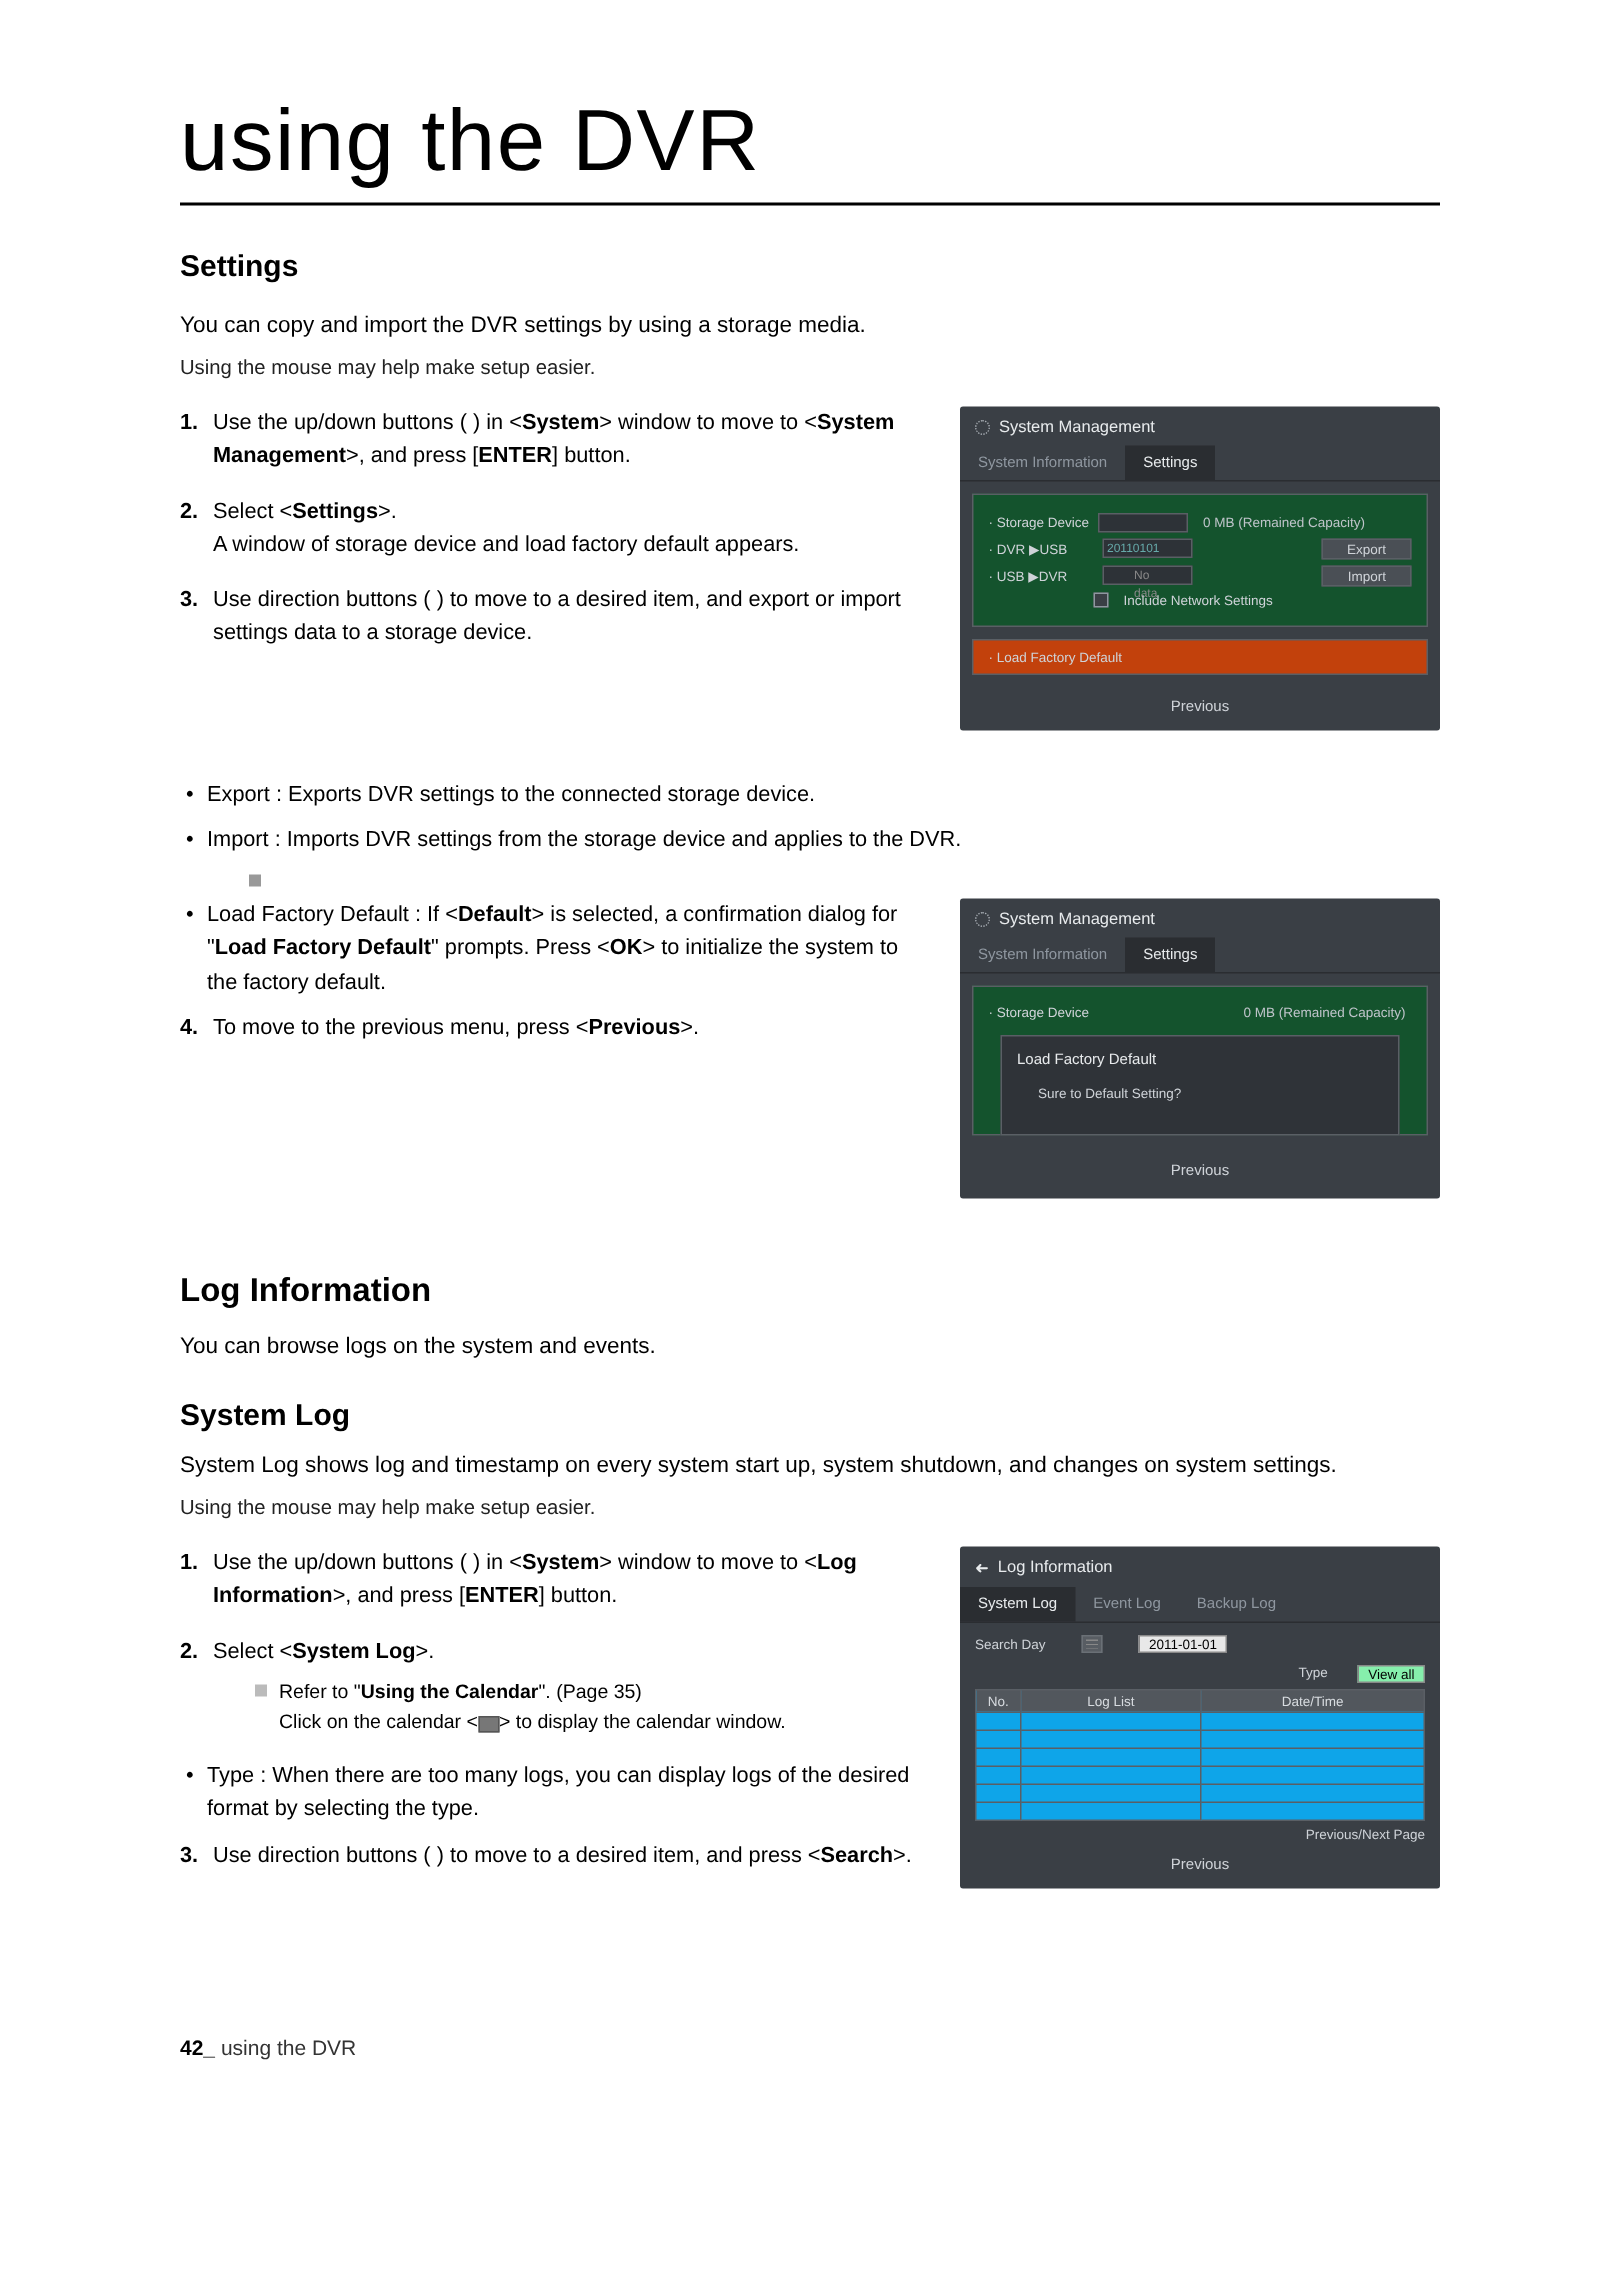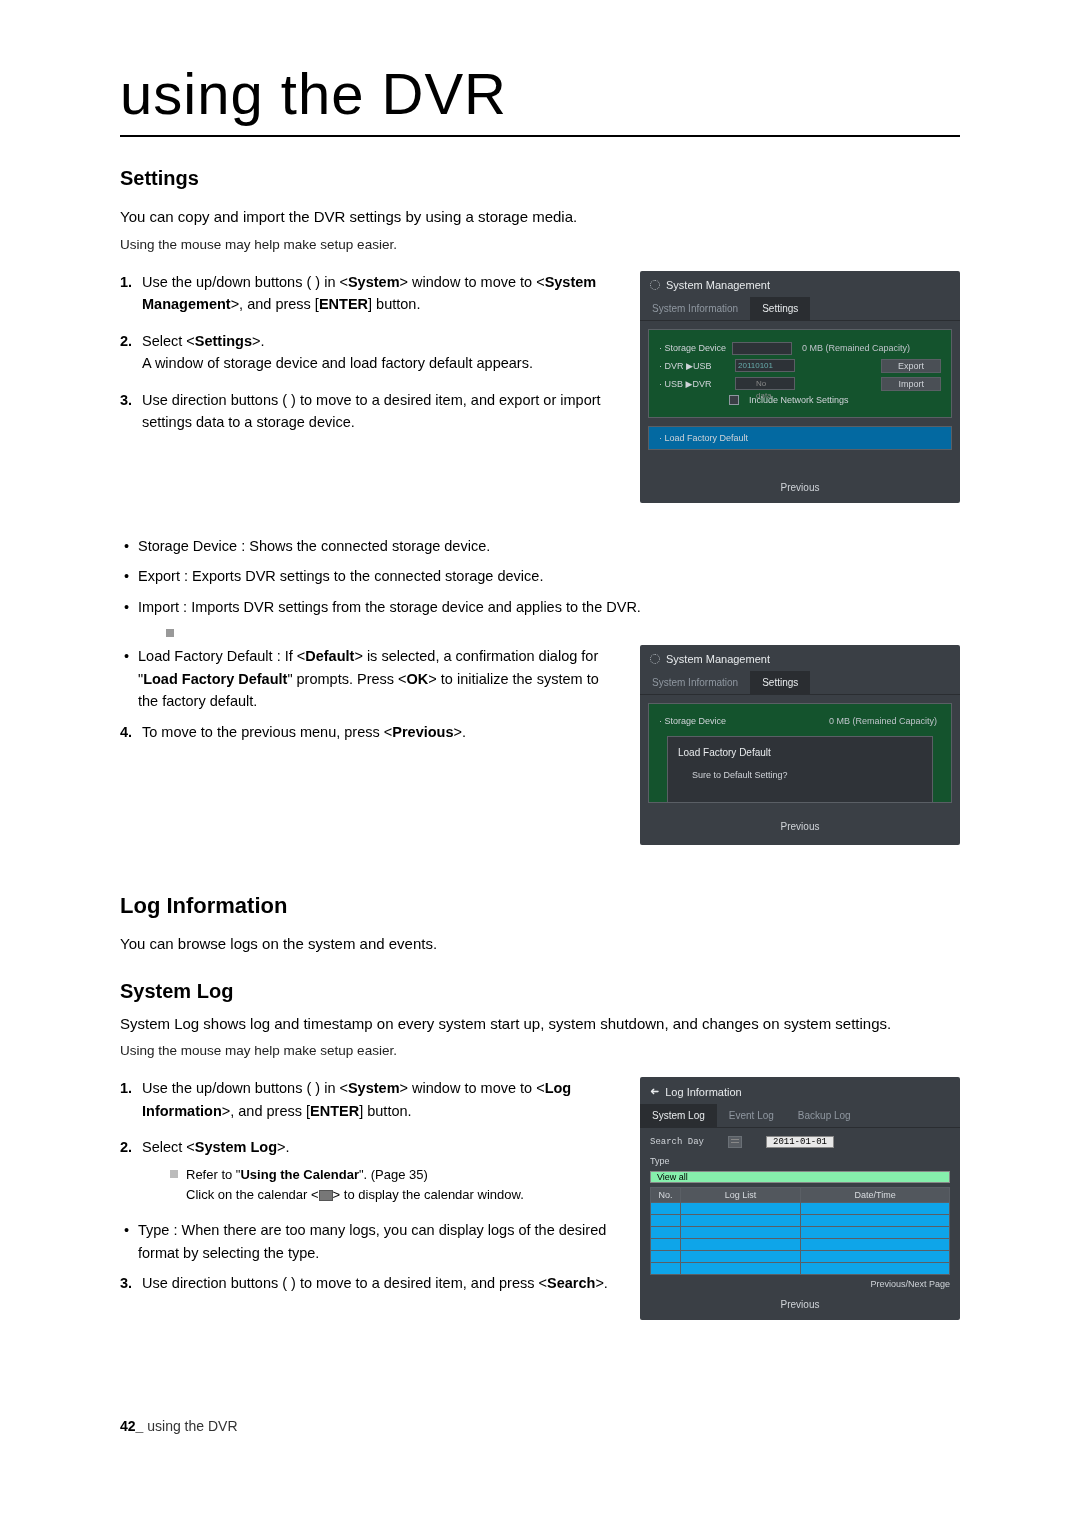--- a/index.html
+++ b/index.html
@@ -28,31 +28,31 @@
   .ui-tabs { display:flex; border-bottom:1px solid #2a2d31; }
   .ui-tab { padding:6px 12px; font-size:10px; color:#8f97a0; }
   .ui-tab.active { background:#2a2d31; color:#e8ebed; }
   .ui-body { background:#14532d; margin:8px; padding:8px 10px; border:1px solid #5a5f65; }
   .ui-row { display:flex; align-items:center; gap:6px; margin:4px 0; font-size:9px; color:#cfd3d8;}
   .ui-row .lbl { flex:0 0 auto; }
   .ui-field { background:#2d3237; border:1px solid #5a5f65; height:13px; flex:1 1 auto; }
   .ui-cap { color:#bfc4ca; font-size:9px; padding:0 4px;}
   .ui-small-btn { background:#4a4f55; border:1px solid #5a5f65; padding:1px 16px; font-size:9px; color:#cfd3d8;}
   .ui-check { display:inline-block; width:10px; height:10px; border:1px solid #8f97a0; background:#3a3f45; margin-right:4px;}
-  .ui-sep-box { background:#0369a1; margin:0 8px 22px 8px; padding:6px 10px; border:1px solid #5a5f65; font-size:9px;}
+  .ui-sep-box { background:#c2410c; margin:0 8px 6px 8px; padding:6px 10px; border:1px solid #5a5f65; font-size:9px;}
   .ui-prev { text-align:center; padding:10px 0 4px 0; font-size:10px; color:#cfd3d8;}
   .ui-modal { position:relative;}
   .ui-modal .overlay { position:absolute; top:32px; left:18px; right:18px; background:#2f3338; border:1px solid #5a5f65; padding:10px;}
   .ui-modal .overlay .mtitle { font-size:10px; color:#e8ebed; margin-bottom:12px;}
   .ui-modal .overlay .mtext { font-size:9px; color:#cfd3d8; margin:6px 0 12px 14px;}
-  .ui-log .search-row { display:flex; align-items:center; gap:24px; margin:8px 10px; font-size:9px;font-family:Liberation Mono, monospace;}
+  .ui-log .search-row { display:flex; align-items:center; gap:24px; margin:8px 10px; font-size:9px;}
   .ui-log .date-box { background:#e8e8e8; color:#000; border:1px solid #888; padding:0 6px; font-size:9px;}
   .ui-log .cal-ico { display:inline-block; width:14px; height:12px; background:#585d63; border:1px solid #6a7076; position:relative;}
   .ui-log .cal-ico::after { content:''; position:absolute; inset:2px; background:repeating-linear-gradient(#888 0 1px, transparent 1px 3px);}
-  .ui-log .type-row { display:flex; justify-content:flex-end; gap:5px; margin:0 10px 4px 10px; font-size:9px;flex-direction:column;}
+  .ui-log .type-row { display:flex; justify-content:flex-end; gap:20px; margin:0 10px 4px 10px; font-size:9px;}
   .ui-log table { width:calc(100% - 20px); margin:0 10px; border-collapse:collapse; font-size:9px; background:#0ea5e9;}
   .ui-log th, .ui-log td { border:1px solid #5a5f65; padding:2px 4px; text-align:center; height:12px;}
   .ui-log th { background:#52575d; color:#d8dce0; font-weight:normal;}
   .ui-log .col-no { width:30px;}
   .ui-log .pager { display:flex; justify-content:flex-end; margin:4px 10px 0 10px; font-size:9px; gap:4px;}
   .footer { margin-top:80px; font-size:14px; color:#333;}
   .footer .pn { font-weight:bold; color:#000;}
   .gear { display:inline-block; width:10px; height:10px; border-radius:50%; border:1px dotted #aeb4ba;}
   .back-arrow { display:inline-block; transform: rotate(180deg);}
 </style>
@@ -116,21 +116,20 @@
           <span>Include Network Settings</span>
         </div>
       </div>
       <div class="ui-sep-box">· Load Factory Default</div>
       <div class="ui-prev">Previous</div>
     </div>
   </div>
 </div>
 
 <ul class="bullets">
-  <li>Storage Device : Shows the connected storage device.</li>
   <li>Export : Exports DVR settings to the connected storage device.</li>
   <li>
     <span>Import : Imports DVR settings from the storage device and applies to the DVR.</span>
     <div class="sub-note">
       <span class="sq"></span>
     </div>
   </li>
 </ul>
 
 <div class="two-col" style="margin-top:6px">

